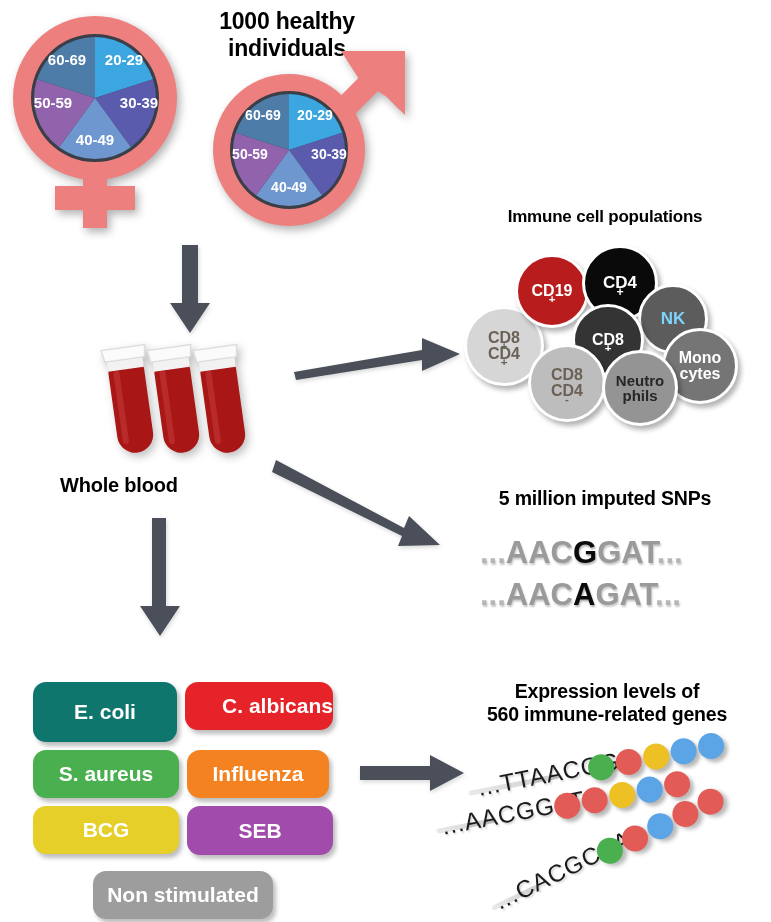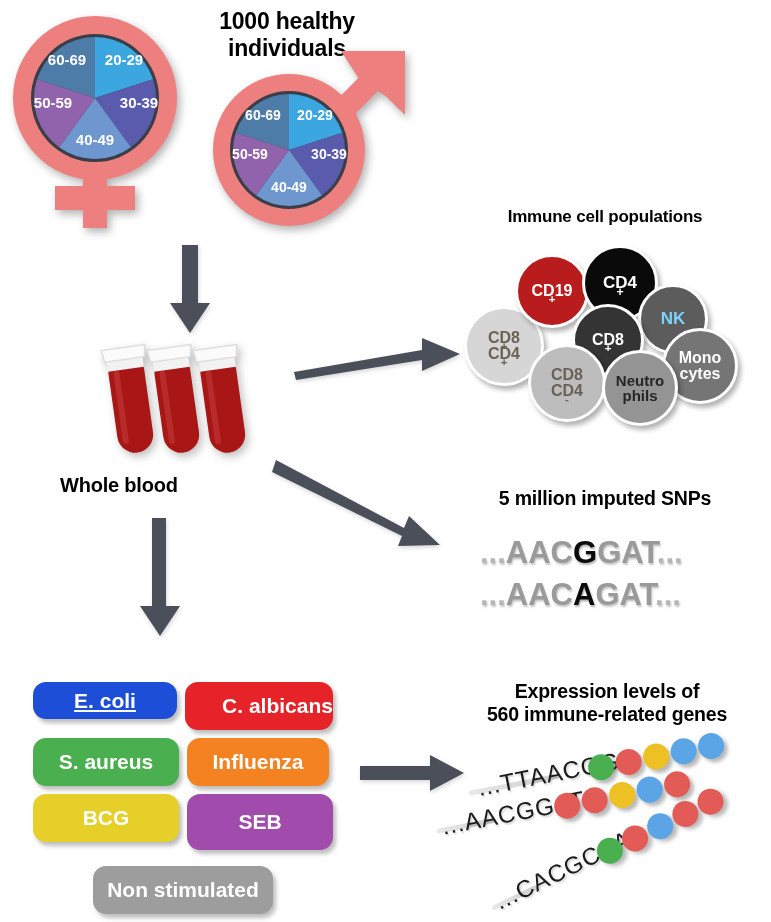--- a/index.html
+++ b/index.html
@@ -292,40 +292,40 @@
     <div class="snp-row" style="margin-bottom:6px;">
       <span class="snp-dim">...</span><span class="snp-light">AAC</span><span class="snp-hi">G</span><span class="snp-light">GAT</span><span class="snp-dim">...</span>
     </div>
     <div class="snp-row">
       <span class="snp-dim">...</span><span class="snp-light">AAC</span><span class="snp-hi">A</span><span class="snp-light">GAT</span><span class="snp-dim">...</span>
     </div>
   </div>
 
   <div class="abs" style="left:33px; top:682px; width:300px;">
     <div style="display:flex; gap:8px; margin-bottom:8px;">
-      <div class="pill" style="width:146px; height:37px; background:#1d4ed8;text-decoration:underline;">
+      <div class="pill" style="width:146px; height:60px; background:#0f766e;">
         <span>E. coli</span>
       </div>
       <div class="pill" style="width:150px; height:48px; background:#e52329;justify-content:flex-end;">
         <span>C. albicans</span>
       </div>
     </div>
     <div style="display:flex; gap:8px; margin-bottom:8px;">
       <div class="pill" style="width:146px; height:48px; background:#4aaf4e;">
         <span>S. aureus</span>
       </div>
       <div class="pill" style="width:142px; height:48px; background:#f58220;">
         <span>Influenza</span>
       </div>
     </div>
     <div style="display:flex; gap:8px; margin-bottom:16px;justify-content:flex-end;">
       <div class="pill" style="width:146px; height:48px; background:#e5cf28;">
         <span>BCG</span>
       </div>
-      <div class="pill" style="width:146px; height:56px; background:#a14bac;">
+      <div class="pill" style="width:146px; height:49px; background:#a14bac;">
         <span>SEB</span>
       </div>
     </div>
     <div style="display:flex; justify-content:center;">
       <div class="pill" style="width:180px; height:48px; background:#9d9d9d;">
         <span>Non stimulated</span>
       </div>
     </div>
   </div>
 

